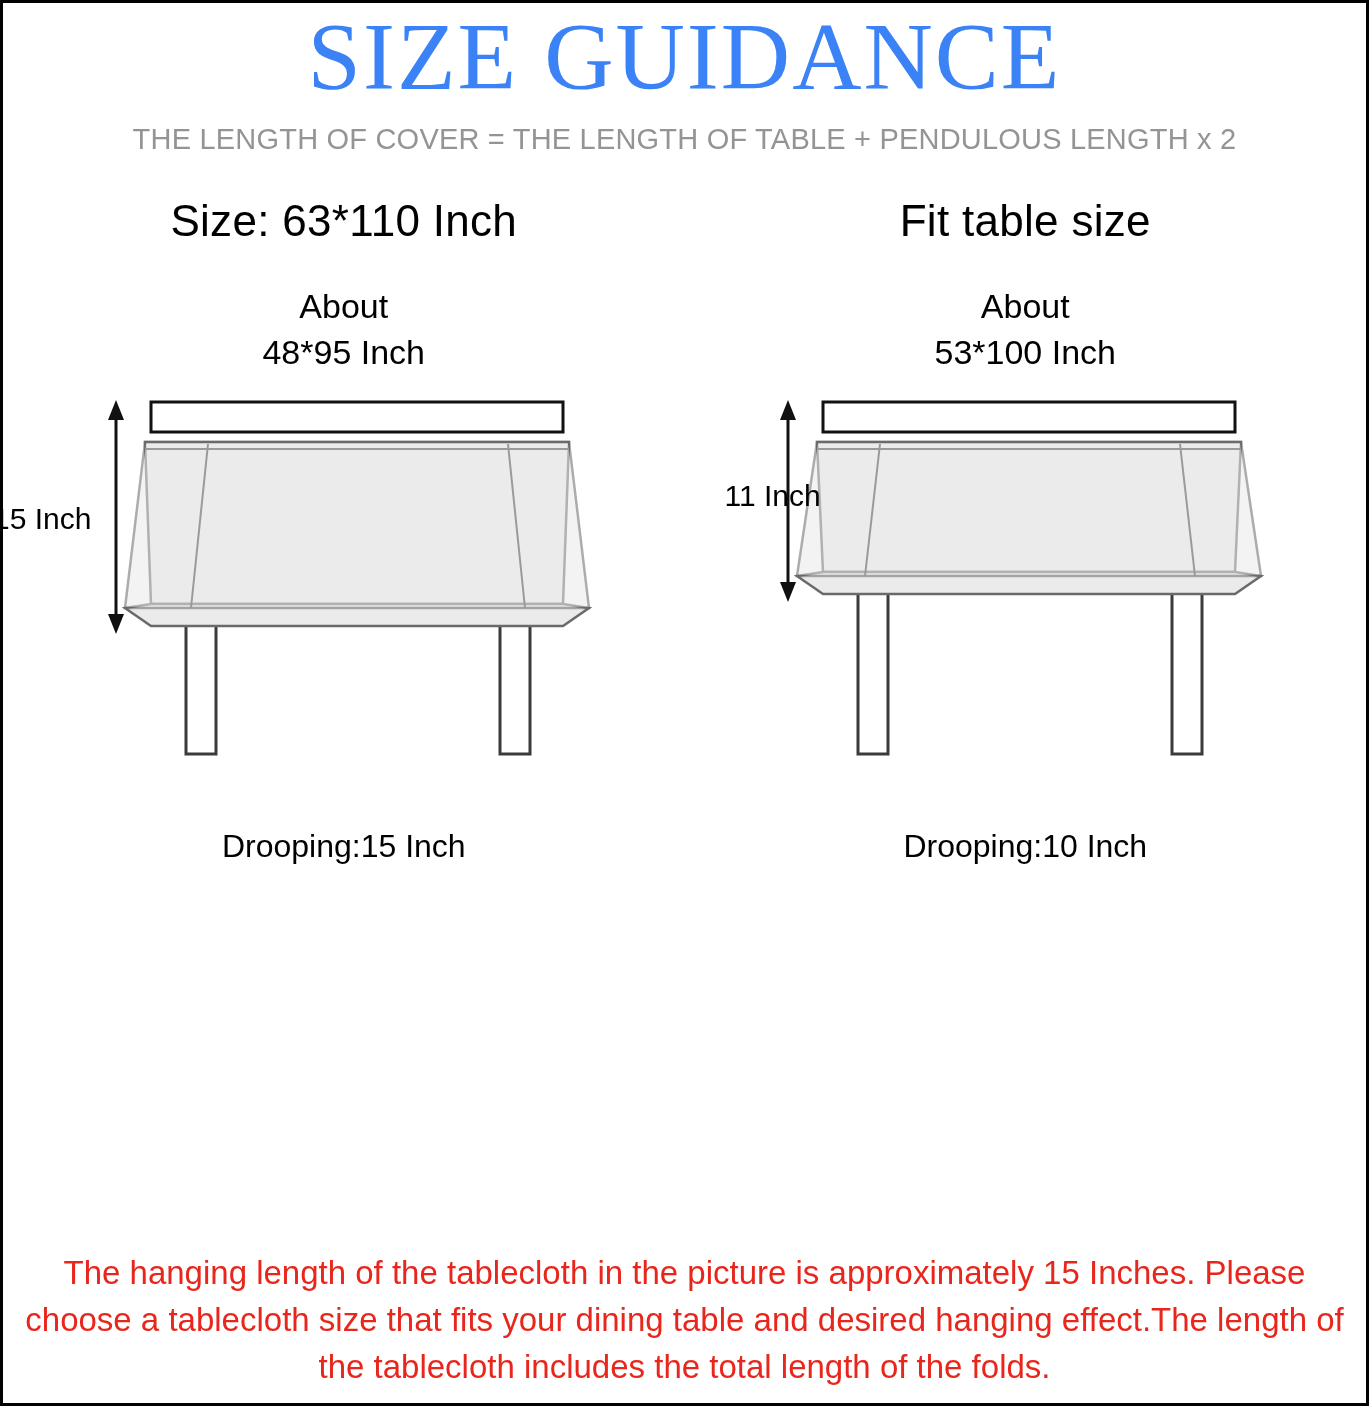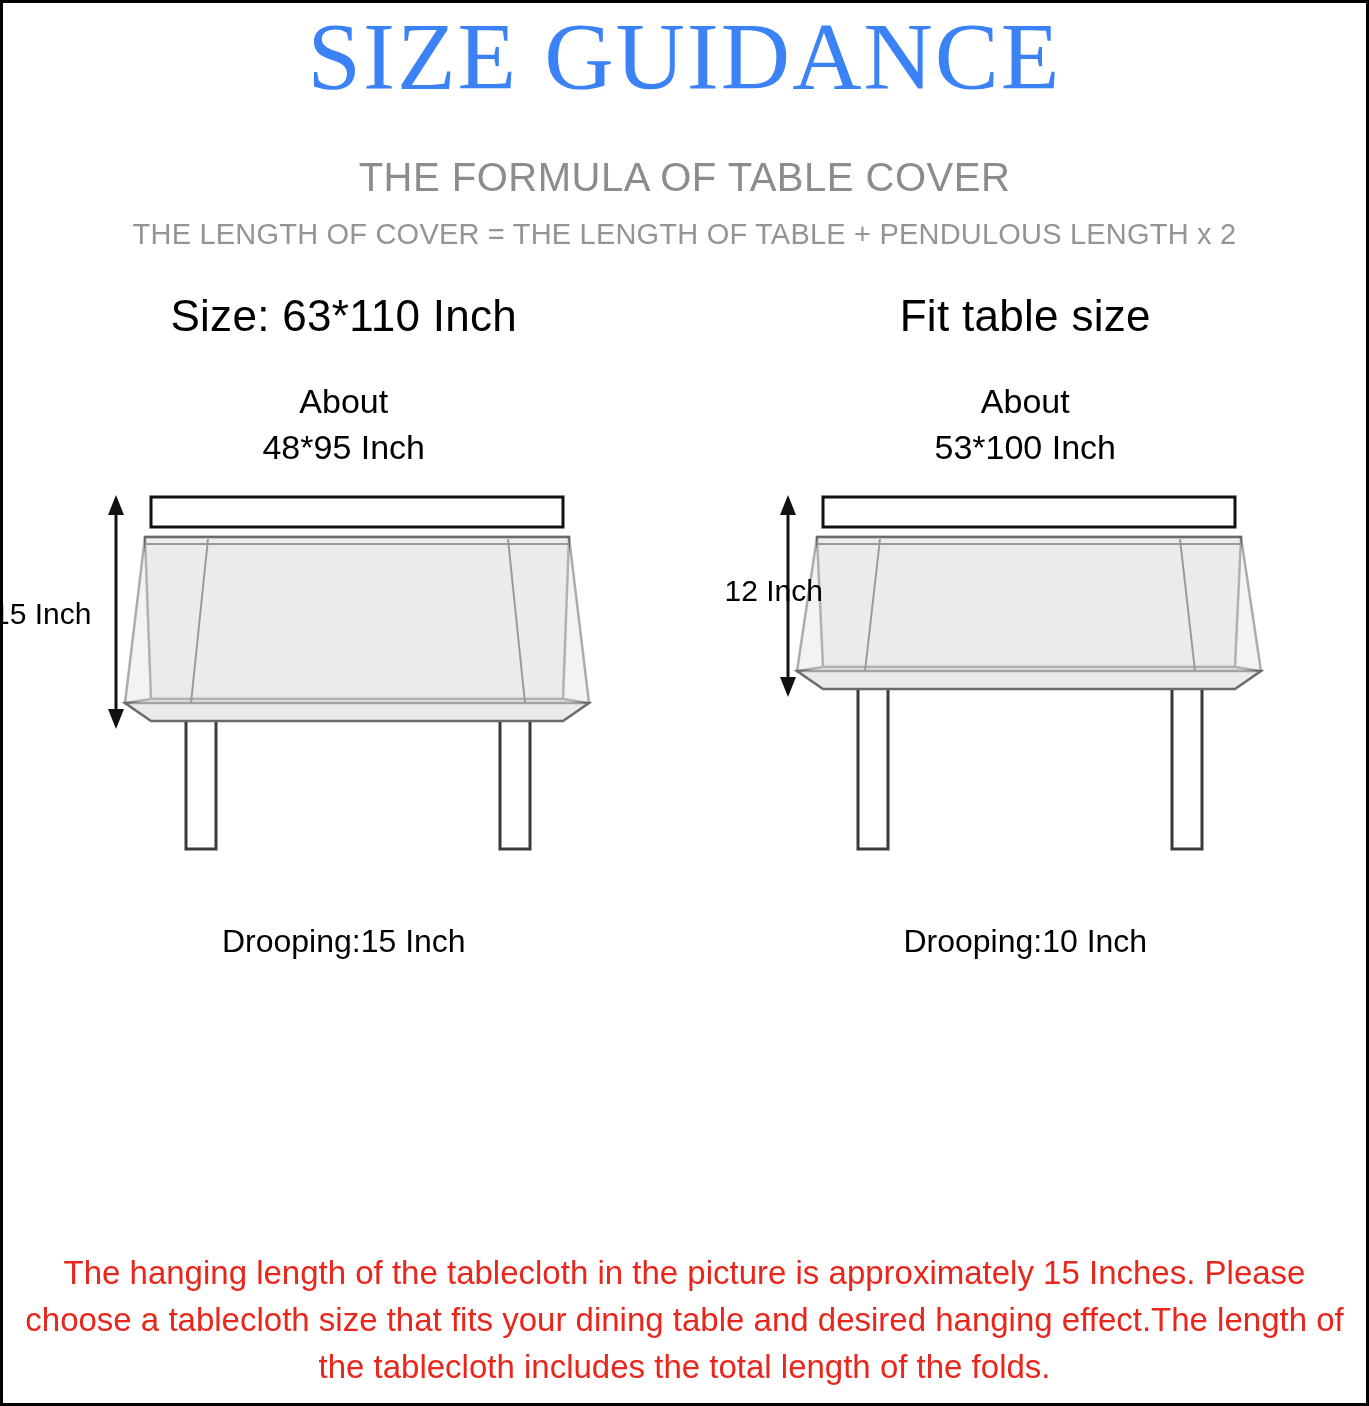--- a/index.html
+++ b/index.html
@@ -113,21 +113,20 @@
     line-height: 1.42;
   }
 </style>
 </head>
 <body>
 
 <div class="page">
 
   <div class="main-title">SIZE GUIDANCE</div>
 
-  <div class="formula-heading">THE FORMULA OF TABLE COVER</div>
   <div class="formula-line">THE LENGTH OF COVER = THE LENGTH OF TABLE + PENDULOUS LENGTH x 2</div>
 
   <div class="columns">
 
     <div class="col">
       <div class="col-title">Size: 63*110 Inch</div>
       <div class="col-sub">
         <span>About</span><br>
         <span>48*95 Inch</span>
       </div>
@@ -177,21 +176,21 @@
           <polygon points="132,48 556,48 576,182 112,182" fill="#ebebeb" stroke="#6a6a6a" stroke-width="2.5" opacity="0.55"></polygon>
 
           <line x1="195" y1="50" x2="180" y2="182" stroke="#9a9a9a" stroke-width="2"></line>
           <line x1="495" y1="50" x2="510" y2="182" stroke="#9a9a9a" stroke-width="2"></line>
           <line x1="132" y1="55" x2="556" y2="55" stroke="#9a9a9a" stroke-width="2"></line>
 
           <line x1="103" y1="16" x2="103" y2="198" stroke="#111" stroke-width="3"></line>
           <polygon points="103,6 95,26 111,26" fill="#111"></polygon>
           <polygon points="103,208 95,188 111,188" fill="#111"></polygon>
         </svg>
-        <div style="position:absolute; left:40px; top:85px; font-size:30px;">12 Inch</div>
+        <div style="position:absolute; left:40px; top:85px; font-size:30px;">11 Inch</div>
       </div>
 
       <div class="drooping">Drooping:10 Inch</div>
     </div>
 
   </div>
 
   <div class="bottom-note">The hanging length of the tablecloth in the picture is approximately 15 Inches. Please choose a tablecloth size that fits your dining table and desired hanging effect.The length of the tablecloth includes the total length of the folds.</div>
 
 </div>

